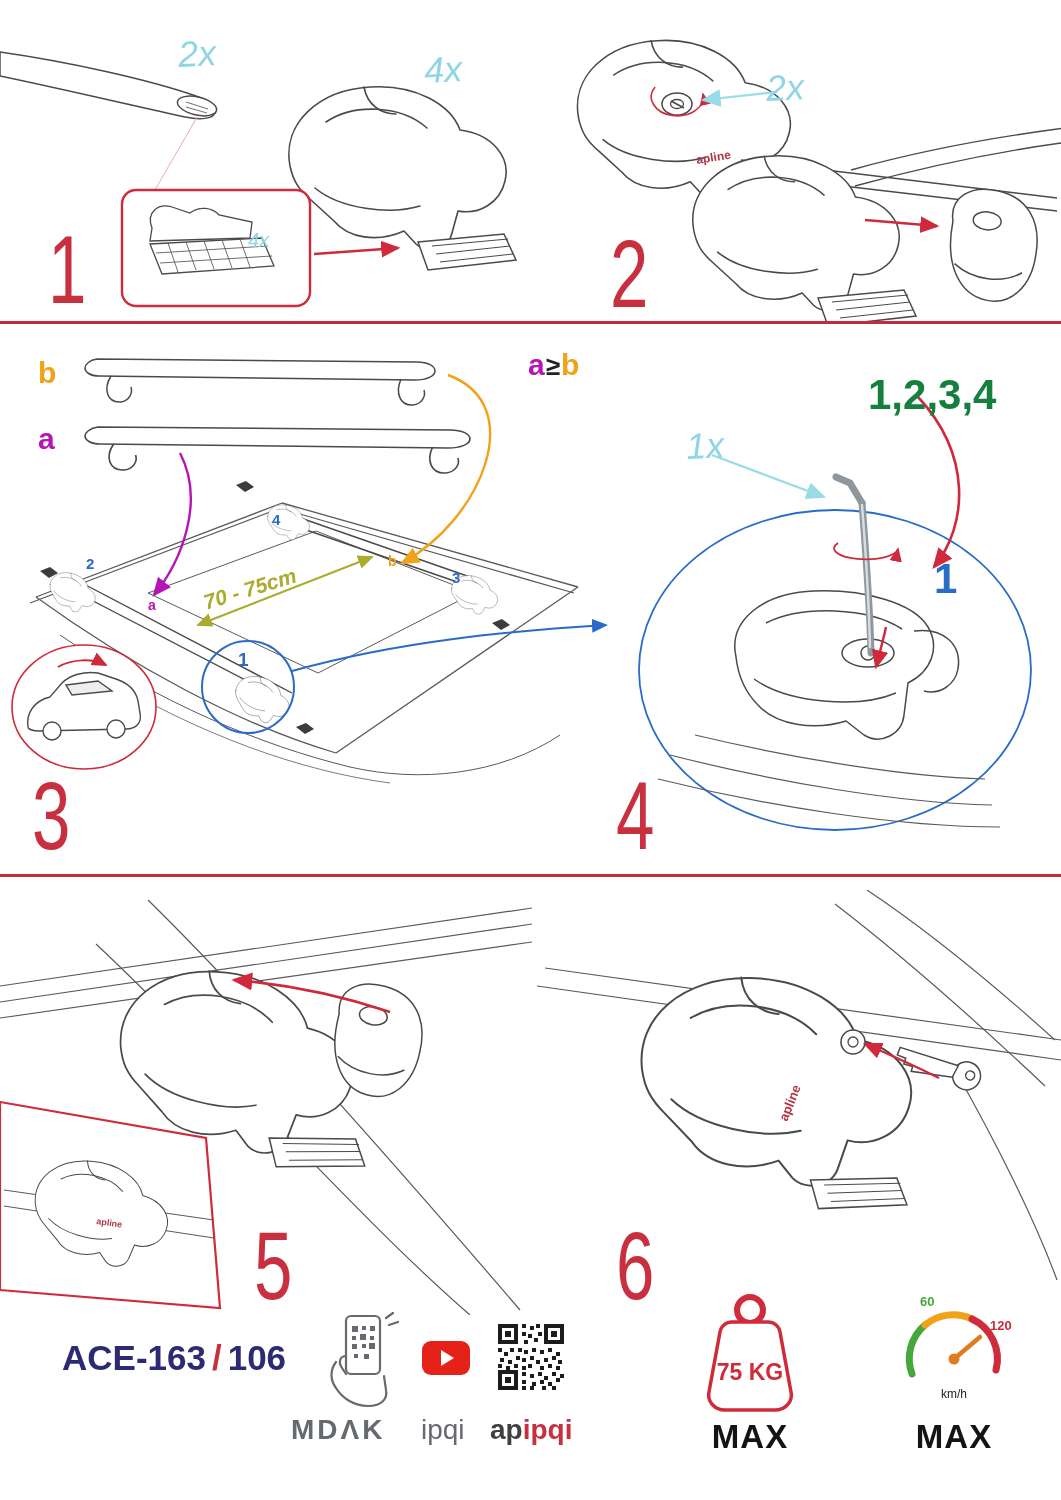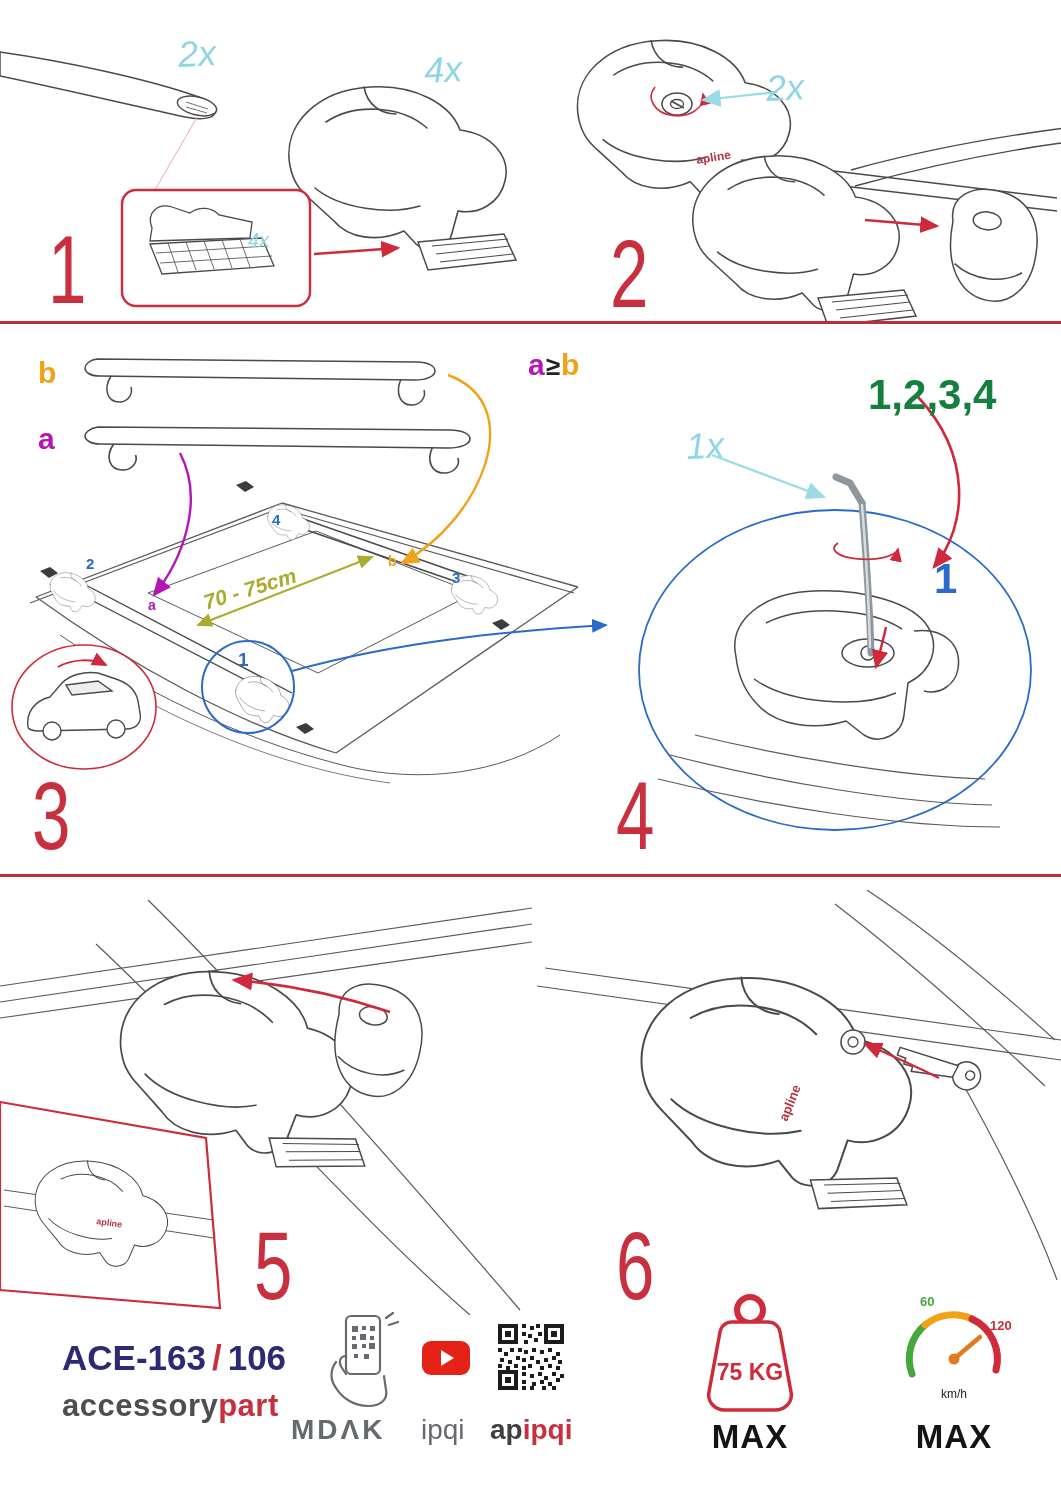--- a/index.html
+++ b/index.html
@@ -292,21 +292,20 @@
     <g transform="translate(398,168) rotate(28)" stroke="#4a4a4a" fill="#fff" stroke-width="1.5">
       <circle cx="38" cy="0" r="14"></circle>
       <circle cx="41" cy="-2" r="4.5"></circle>
       <path d="M26,-5 L-34,6 L-33,14 L-24,13 L-23,19 L-14,17 L-13,22 L26,8 Z"></path>
     </g>
     <path d="M404,188 C372,172 344,160 330,154" fill="none" stroke="#d0293c" stroke-width="2.4" marker-end="url(#mr6)"></path>
   </svg>
   <span class="lbl num" style="left:616px;top:1218px">6</span>
 
   <span class="lbl model" style="left:62px;top:1340px"><span>ACE-163</span><span class="sep">/</span><span>106</span></span>
-  <span class="lbl brandline" style="left:62px;top:1390px"><span class="g">accessory</span><span class="r">part</span></span>
 
   <svg class="art" style="left:322px;top:1310px" width="86" height="100" viewBox="0 0 86 100">
     <g stroke="#66696d" fill="none" stroke-width="2.2" stroke-linecap="round" stroke-linejoin="round">
       <rect x="24" y="6" width="34" height="58" rx="5"></rect>
       <path d="M64,8 l7,-5 M67,15 l9,-3"></path>
       <path d="M14,52 C8,60 8,70 14,78 C20,88 32,96 46,96 C58,96 66,90 64,80 L62,66"></path>
       <path d="M24,64 L20,58 C16,52 18,46 24,46"></path>
     </g>
     <g fill="#66696d">
       <rect x="30" y="16" width="6" height="6"></rect>

